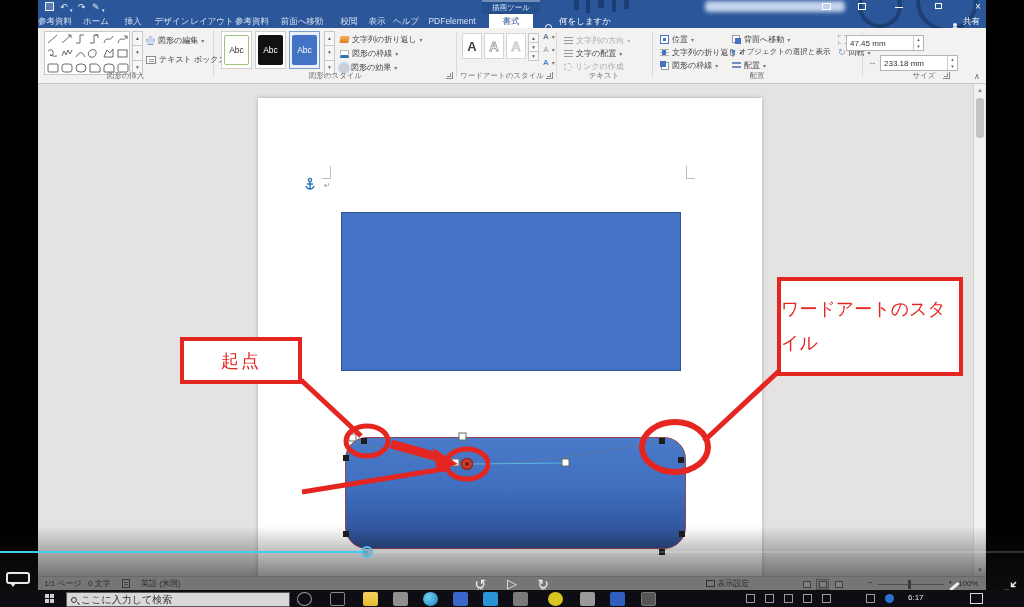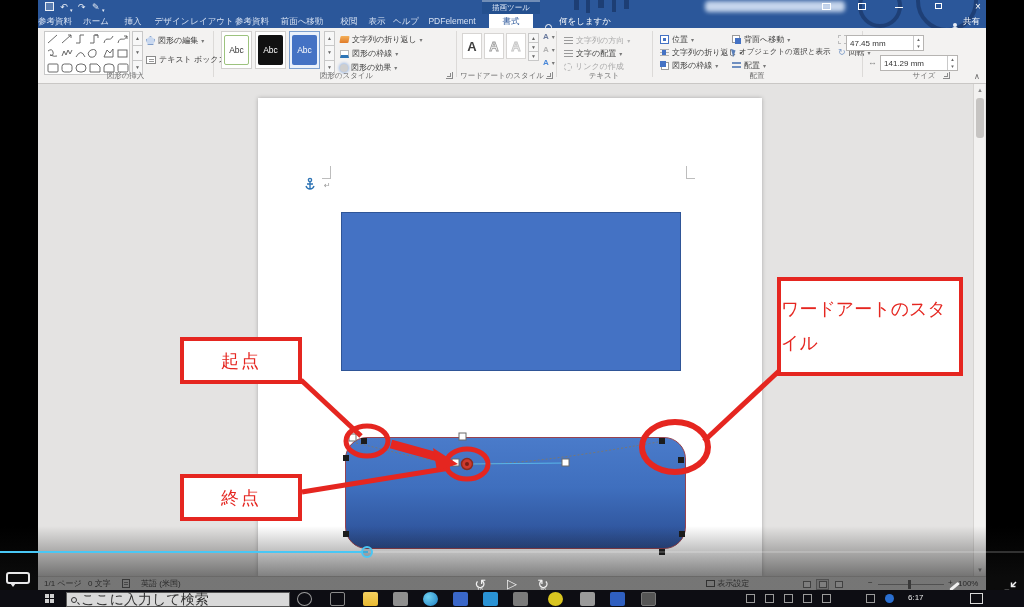--- a/index.html
+++ b/index.html
@@ -108,21 +108,21 @@
 #bubble::after{content:"";position:absolute;left:2px;top:9px;border-left:3px solid transparent;border-right:3px solid transparent;border-top:4px solid #e8e8e8}
 #pencil{position:absolute;left:946px;top:579px;width:16px;height:14px}
 #pencil .body{position:absolute;left:3px;top:6px;width:11px;height:3px;background:#f0f0f0;border-radius:1px;transform:rotate(-40deg)}
 
 #taskbar{position:absolute;left:0;top:590px;width:1024px;height:17px;background:#0d0d13}
 .tb-ic{position:absolute;top:2px;width:15px;height:14px;border-radius:2px}
 .tb-circle{border-radius:50%}
 #tb-search{position:absolute;left:66px;top:2px;width:224px;height:15px;background:#d9d9d9;border:1px solid #5a5a5a;display:flex;align-items:center;gap:4px;padding-left:4px}
 #tb-search .q{width:6px;height:6px;border:1px solid #333;border-radius:50%;position:relative;flex:none}
 #tb-search .q::after{content:"";position:absolute;left:5px;top:5px;width:3px;height:1px;background:#333;transform:rotate(45deg)}
-#tb-search span{font-size:14px;color:#333;white-space:nowrap}
+#tb-search span{font-size:10px;color:#333;white-space:nowrap}
 #tb-start{position:absolute;left:45px;top:4px;width:4px;height:4px;background:#d0d0d0;box-shadow:5px 0 #d0d0d0,0 5px #d0d0d0,5px 5px #d0d0d0}
 .tray-ic{position:absolute;top:4px;width:9px;height:9px;border:1px solid #9a9a9a}
 #tb-clock{position:absolute;left:908px;top:3px;font-size:8px;color:#e8e8e8}
 #tb-notif{position:absolute;left:970px;top:3px;width:13px;height:11px;border:1px solid #d8d8d8}
 .sidebars{position:absolute;top:0;width:38px;height:607px;background:#000}
 </style>
 </head>
 <body>
 
 <div id="stage">
@@ -249,21 +249,21 @@
     <div class="rrow" style="left:302px;top:20px">
       <span class="mi ic-outl"></span>
       <span>図形の枠線</span>
       <span class="car">▾</span>
     </div>
     <div class="rrow" style="left:302px;top:34px">
       <span class="mi ic-fx"></span>
       <span>図形の効果</span>
       <span class="car">▾</span>
     </div>
-    <div class="glabel" style="left:187px;width:243px">図形のスタイル</div>
+    <div class="glabel" style="left:176px;width:243px">図形のスタイル</div>
     <div class="launcher" style="left:408px;bottom:4px"></div>
 
     <div class="athumb" style="left:424px;color:#404040">
         <span>A</span>
       </div>
     <div class="athumb" style="left:446px;color:#fff;-webkit-text-stroke:0.8px #9a9a9a">
         <span>A</span>
       </div>
     <div class="athumb" style="left:468px;color:#ededed;-webkit-text-stroke:0.8px #c4c4c4">
         <span>A</span>
@@ -348,21 +348,21 @@
     <span class="abs ic-hw" style="left:830px;top:10px">↕</span>
     <div class="spinbox" style="left:808px;top:7px;width:78px">
       <span class="val">47.45 mm</span>
       <span class="spin">
           <span>▲</span>
           <span>▼</span>
         </span>
     </div>
     <span class="abs ic-hw" style="left:830px;top:30px">↔</span>
     <div class="spinbox" style="left:842px;top:27px;width:78px">
-      <span class="val">141.29 mm</span>
+      <span class="val">233.18 mm</span>
       <span class="spin">
           <span>▲</span>
           <span>▼</span>
         </span>
     </div>
     <div class="glabel" style="left:824px;width:124px">サイズ</div>
     <div class="launcher" style="left:905px;bottom:4px"></div>
     <span class="abs" style="left:936px;bottom:2px;font-size:8px;color:#666">∧</span>
   </div>
 
@@ -416,23 +416,20 @@
     <line x1="302" y1="492" x2="450" y2="468" stroke="#e52620" stroke-width="5"></line>
     <line x1="779" y1="371" x2="704" y2="441" stroke="#e52620" stroke-width="5"></line>
 
     <line x1="391" y1="444" x2="438" y2="457" stroke="#e52620" stroke-width="9"></line>
     <polygon points="458,464 433,448 437,471" fill="#e52620"></polygon>
 
   </svg>
 
   <div class="callout small" style="left:180px;top:337px;width:122px;height:47px">
     <span>起点</span>
-  </div>
-  <div class="callout small" style="left:180px;top:474px;width:122px;height:47px">
-    <span>終点</span>
   </div>
   <div class="callout" id="note-box" style="left:777px;top:277px;width:186px;height:99px">
     <span>ワードアートのスタイル</span>
   </div>
 
   <div id="scrollbar">
     <span class="sb-btn" style="top:0">▲</span>
     <div class="sb-thumb"></div>
     <span class="sb-btn" style="bottom:0">▼</span>
   </div>

